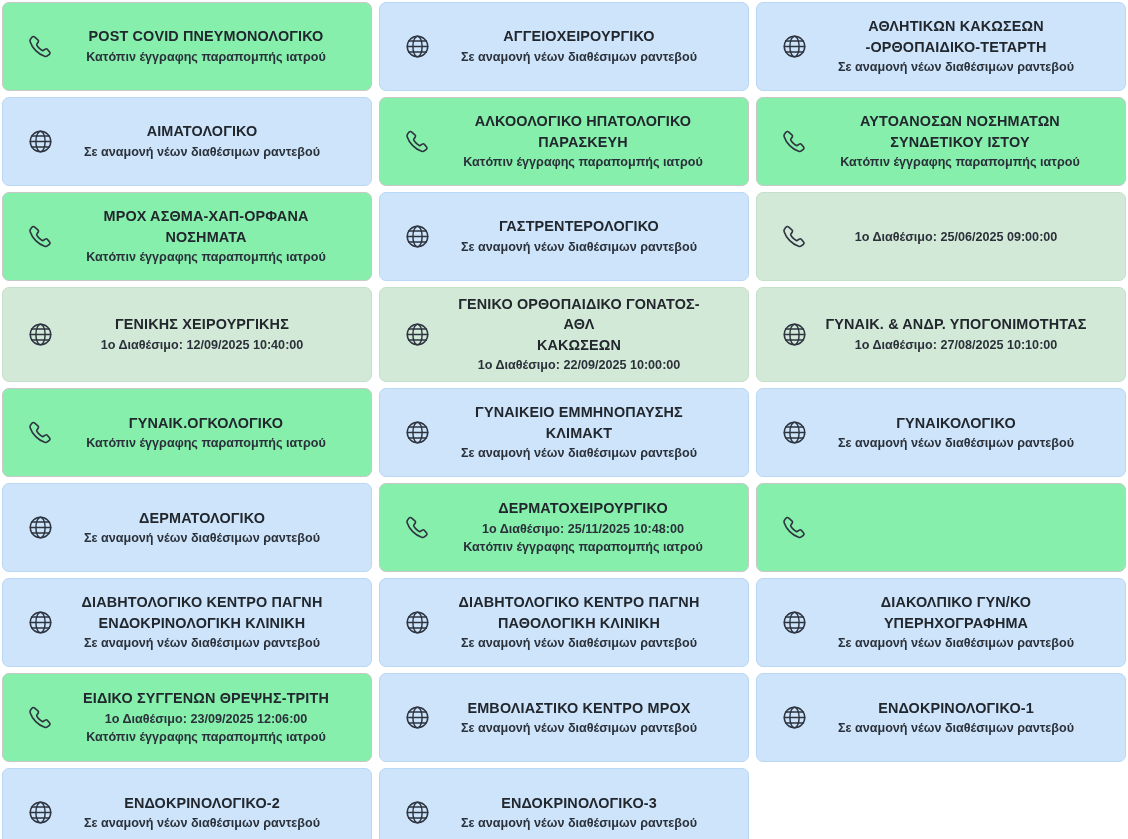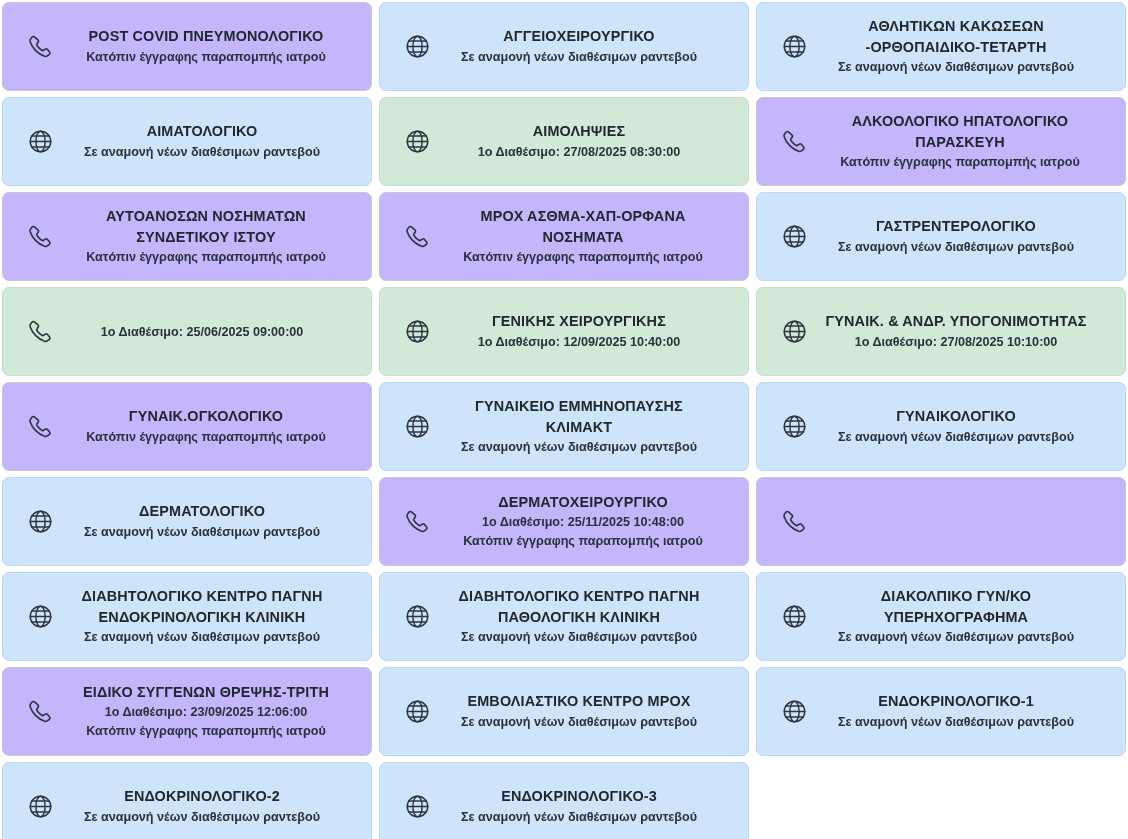--- a/index.html
+++ b/index.html
@@ -37,21 +37,21 @@
 
   .card.blue {
     background: #cde4fa;
     border-color: #b9d8f5;
   }
   .card.green {
     background: #d3e9d7;
     border-color: #c4e0ca;
   }
   .card.gray {
-    background: #c4b5fd;
+    background: #86efac;
     border-color: #c8c8c8;
     gap: 8px;
   }
 
   .card-icon {
     flex: 0 0 58px;
     width: 58px;
     display: flex;
     align-items: center;
     justify-content: center;
@@ -150,35 +150,20 @@
           <line x1="2.9" y1="12" x2="21.1" y2="12"></line>
           <line x1="4.1" y1="7.2" x2="19.9" y2="7.2"></line>
           <line x1="4.1" y1="16.8" x2="19.9" y2="16.8"></line>
         </svg>
       </div>
       <div class="card-body">
         <div class="card-title">ΑΙΜΑΤΟΛΟΓΙΚΟ</div>
         <div class="card-sub">Σε αναμονή νέων διαθέσιμων ραντεβού</div>
       </div>
     </div>
-    <div class="card green">
-      <div class="card-icon">
-        <svg viewBox="0 0 24 24" fill="none" stroke="currentColor" stroke-width="1.3" stroke-linecap="round" stroke-linejoin="round">
-          <circle cx="12" cy="12" r="9.1"></circle>
-          <ellipse cx="12" cy="12" rx="4.1" ry="9.1"></ellipse>
-          <line x1="2.9" y1="12" x2="21.1" y2="12"></line>
-          <line x1="4.1" y1="7.2" x2="19.9" y2="7.2"></line>
-          <line x1="4.1" y1="16.8" x2="19.9" y2="16.8"></line>
-        </svg>
-      </div>
-      <div class="card-body">
-        <div class="card-title">ΑΙΜΟΛΗΨΙΕΣ</div>
-        <div class="card-sub">1ο Διαθέσιμο: 27/08/2025 08:30:00</div>
-      </div>
-    </div>
     <div class="card gray">
       <div class="card-icon">
         <svg viewBox="0 0 24 24" fill="none" stroke="currentColor" stroke-width="1.45" stroke-linecap="round" stroke-linejoin="round">
           <path d="M6.6 3.4c-.6-.5-1.5-.4-2 .2L3.3 5.2c-.6.7-.8 1.7-.5 2.6.9 2.8 2.6 5.5 5 7.9 2.4 2.4 5.1 4.1 7.9 5 .9.3 1.9.1 2.6-.5l1.6-1.3c.6-.5.7-1.4.2-2l-1.9-2.3c-.5-.6-1.3-.7-1.9-.3l-2 1.3c-.2.1-.5.1-.7 0-.9-.5-1.9-1.2-2.8-2.1-.9-.9-1.6-1.9-2.1-2.8-.1-.2-.1-.5 0-.7l1.3-2c.4-.6.3-1.4-.3-1.9z"></path>
         </svg>
       </div>
       <div class="card-body">
         <div class="card-title">ΑΛΚΟΟΛΟΓΙΚΟ ΗΠΑΤΟΛΟΓΙΚΟ
 ΠΑΡΑΣΚΕΥΗ</div>
         <div class="card-sub">Κατόπιν έγγραφης παραπομπής ιατρού</div>
@@ -252,20 +237,36 @@
       <div class="card-icon">
         <svg viewBox="0 0 24 24" fill="none" stroke="currentColor" stroke-width="1.3" stroke-linecap="round" stroke-linejoin="round">
           <circle cx="12" cy="12" r="9.1"></circle>
           <ellipse cx="12" cy="12" rx="4.1" ry="9.1"></ellipse>
           <line x1="2.9" y1="12" x2="21.1" y2="12"></line>
           <line x1="4.1" y1="7.2" x2="19.9" y2="7.2"></line>
           <line x1="4.1" y1="16.8" x2="19.9" y2="16.8"></line>
         </svg>
       </div>
       <div class="card-body">
+        <div class="card-title">ΓΕΝΙΚΟ ΟΡΘΟΠΑΙΔΙΚΟ ΓΟΝΑΤΟΣ-ΑΘΛ
+ΚΑΚΩΣΕΩΝ</div>
+        <div class="card-sub">1ο Διαθέσιμο: 22/09/2025 10:00:00</div>
+      </div>
+    </div>
+    <div class="card green">
+      <div class="card-icon">
+        <svg viewBox="0 0 24 24" fill="none" stroke="currentColor" stroke-width="1.3" stroke-linecap="round" stroke-linejoin="round">
+          <circle cx="12" cy="12" r="9.1"></circle>
+          <ellipse cx="12" cy="12" rx="4.1" ry="9.1"></ellipse>
+          <line x1="2.9" y1="12" x2="21.1" y2="12"></line>
+          <line x1="4.1" y1="7.2" x2="19.9" y2="7.2"></line>
+          <line x1="4.1" y1="16.8" x2="19.9" y2="16.8"></line>
+        </svg>
+      </div>
+      <div class="card-body">
         <div class="card-title">ΓΥΝΑΙΚ. &amp; ΑΝΔΡ. ΥΠΟΓΟΝΙΜΟΤΗΤΑΣ</div>
         <div class="card-sub">1ο Διαθέσιμο: 27/08/2025 10:10:00</div>
       </div>
     </div>
     <div class="card gray">
       <div class="card-icon">
         <svg viewBox="0 0 24 24" fill="none" stroke="currentColor" stroke-width="1.45" stroke-linecap="round" stroke-linejoin="round">
           <path d="M6.6 3.4c-.6-.5-1.5-.4-2 .2L3.3 5.2c-.6.7-.8 1.7-.5 2.6.9 2.8 2.6 5.5 5 7.9 2.4 2.4 5.1 4.1 7.9 5 .9.3 1.9.1 2.6-.5l1.6-1.3c.6-.5.7-1.4.2-2l-1.9-2.3c-.5-.6-1.3-.7-1.9-.3l-2 1.3c-.2.1-.5.1-.7 0-.9-.5-1.9-1.2-2.8-2.1-.9-.9-1.6-1.9-2.1-2.8-.1-.2-.1-.5 0-.7l1.3-2c.4-.6.3-1.4-.3-1.9z"></path>
         </svg>
       </div>

